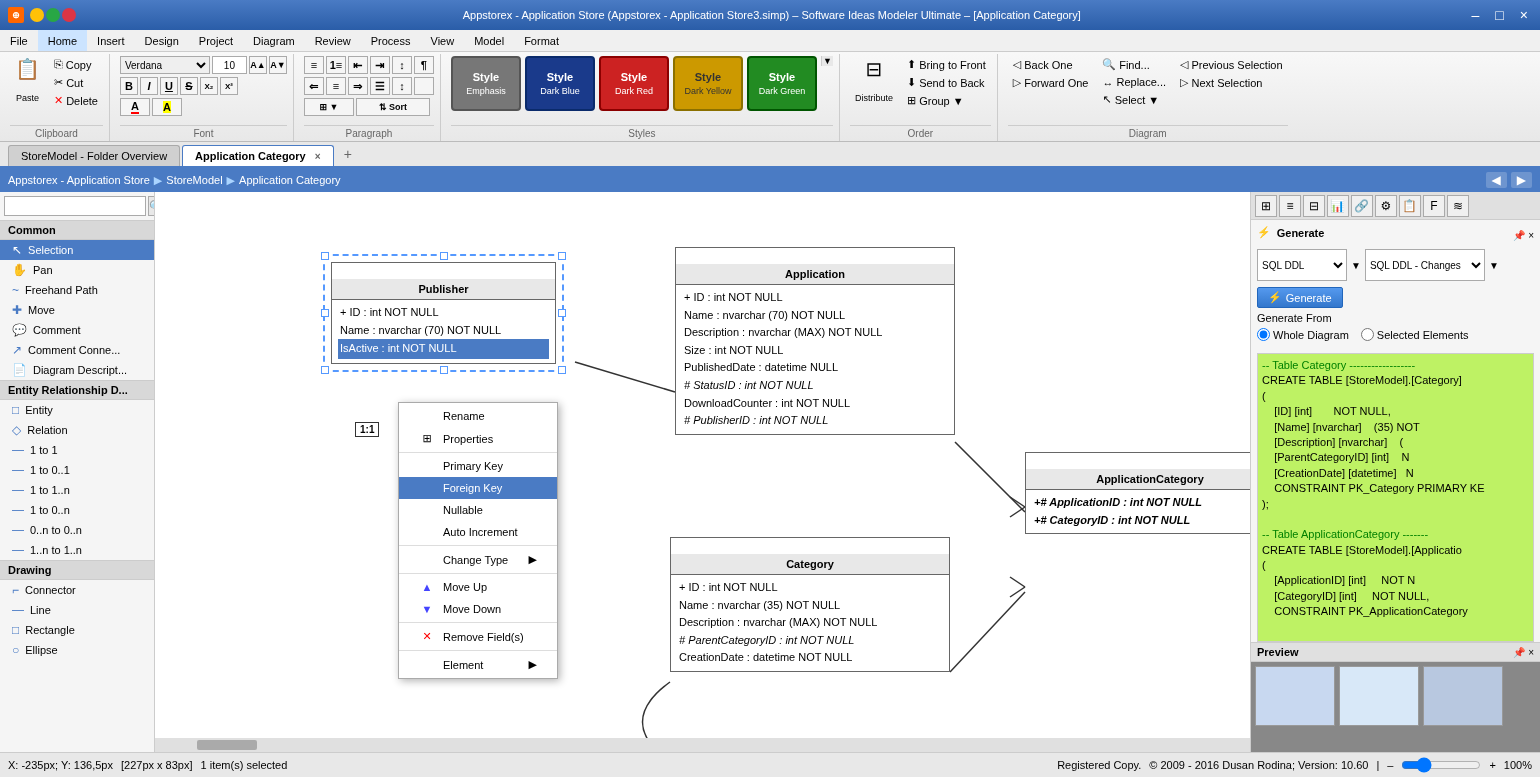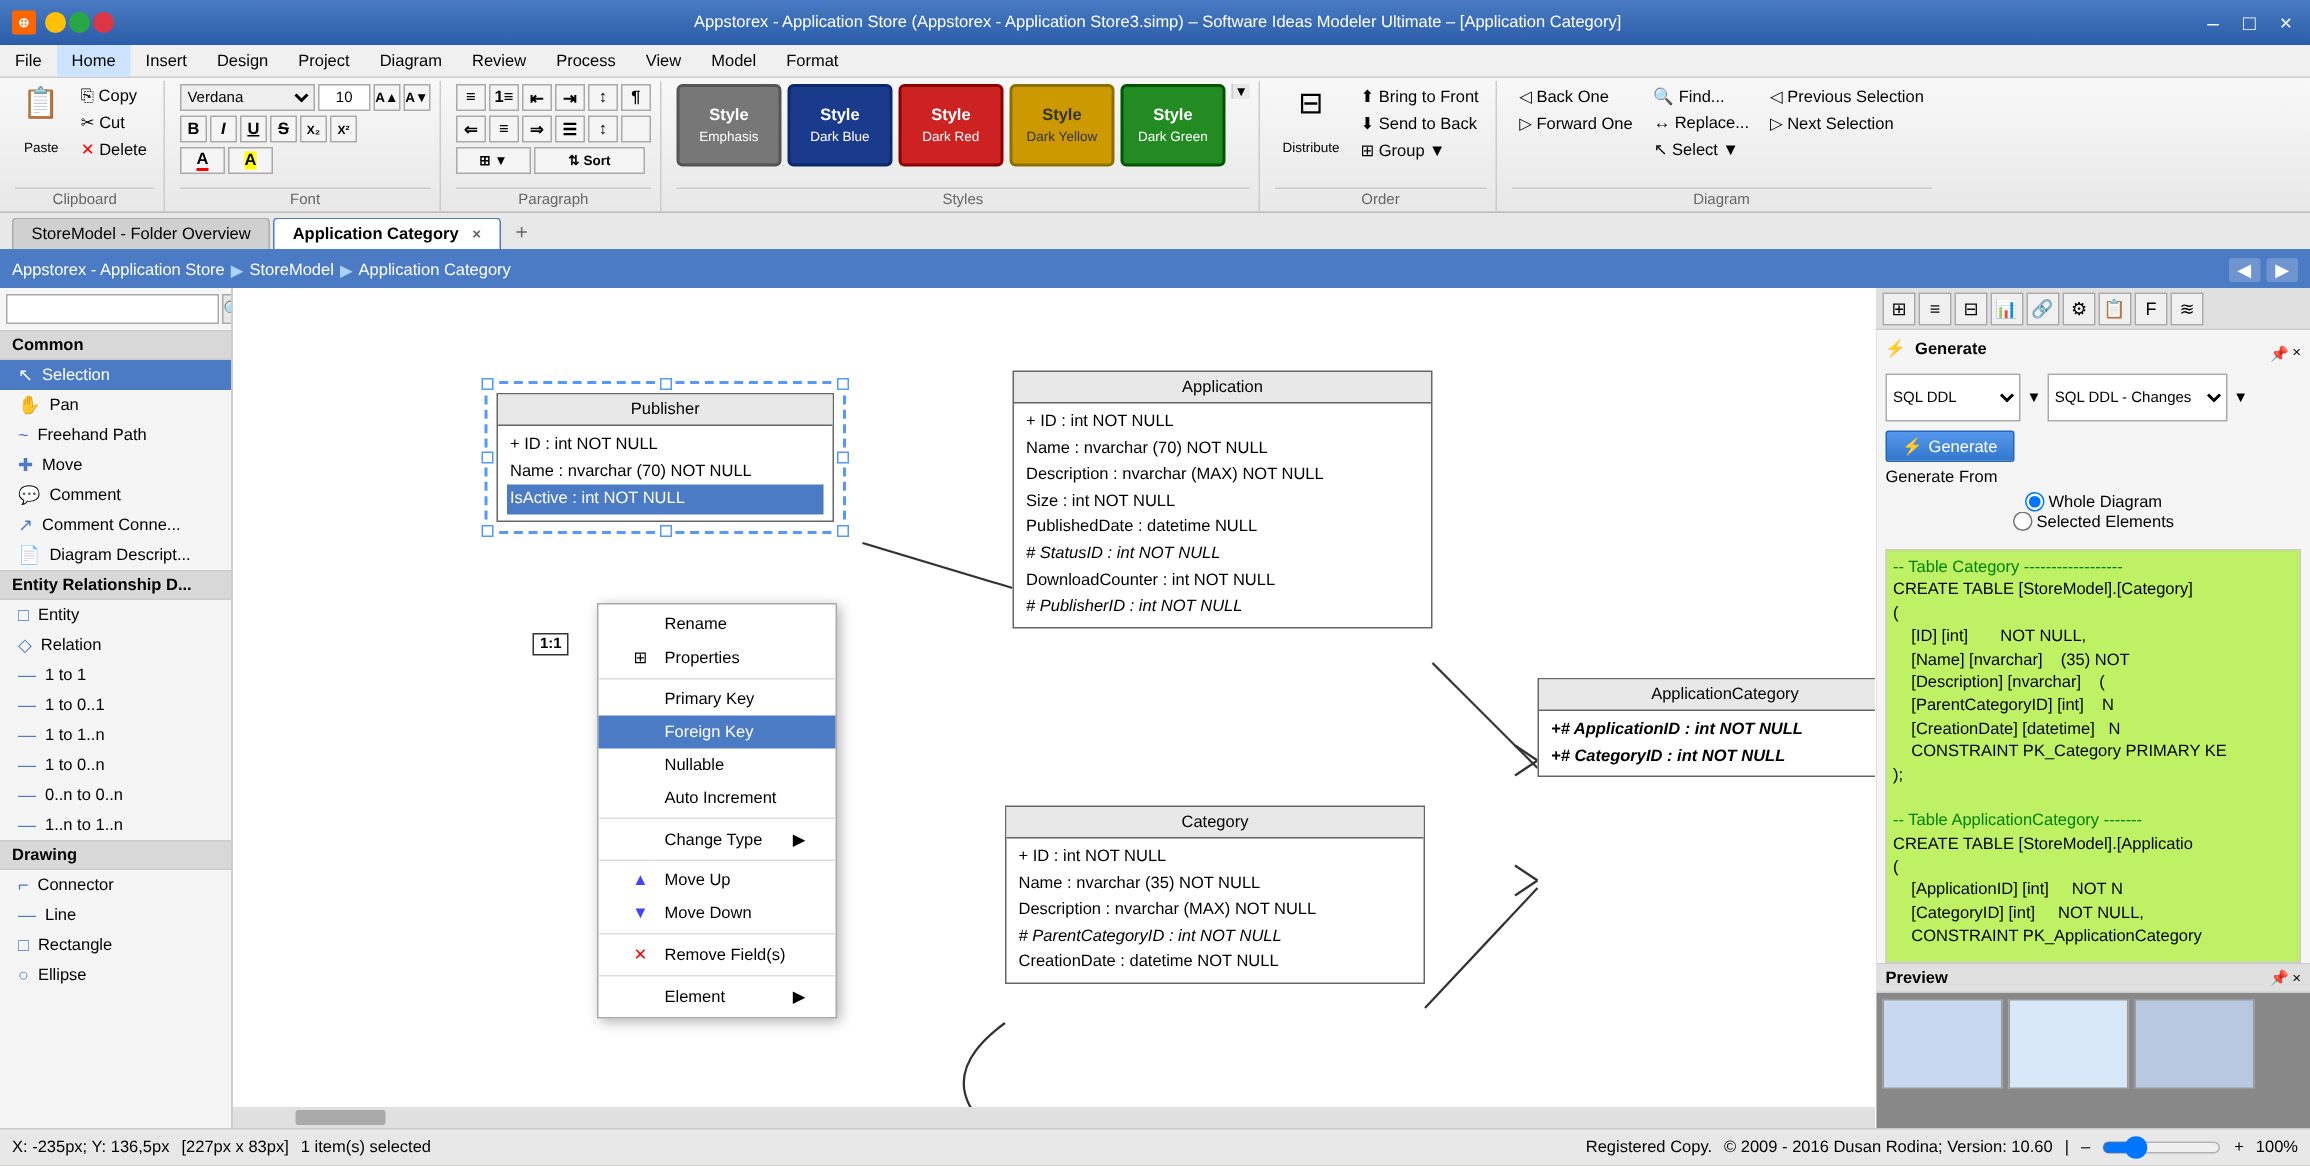--- a/index.html
+++ b/index.html
@@ -238,23 +238,24 @@
     
     .entity-box {
       position: absolute;
       background: white;
       border: 1px solid #666;
       font-size: 11px;
     }
     .entity-header {
       background: #e8e8e8;
       padding: 4px 8px;
-      font-weight: normal;
+      font-weight: bold;
       text-align: center;
       border-bottom: 1px solid #666;
+      margin-top: 16px;
     }
     .entity-body { padding: 4px 8px; line-height: 1.6; }
     .entity-field { white-space: nowrap; }
     .entity-field.pk { font-weight: normal; }
     .entity-field.fk { font-style: italic; }
     .entity-field.selected-field { background: #4a7bc4; color: white; display: block; padding: 1px 2px; margin: 0 -2px; }
 
     
     .right-panel {
       width: 290px;
@@ -284,21 +285,21 @@
       border: 1px solid #2266bb;
       padding: 3px 10px;
       cursor: pointer;
       border-radius: 2px;
       font-size: 11px;
       display: flex;
       align-items: center;
       gap: 4px;
     }
     .generate-from { font-size: 11px; margin-bottom: 4px; }
-    .radio-group { display: flex; align-items: center; margin-bottom: 6px; flex-direction: column; }
+    .radio-group { display: flex; gap: 12px; align-items: center; margin-bottom: 6px; }
     .radio-label { display: flex; align-items: center; gap: 3px; font-size: 11px; cursor: pointer; }
     .code-area {
       flex: 1;
       background: #bef264;
       border: 1px solid #ccc;
       margin: 0 6px;
       font-family: 'Courier New', monospace;
       font-size: 10px;
       overflow: auto;
       padding: 4px;

